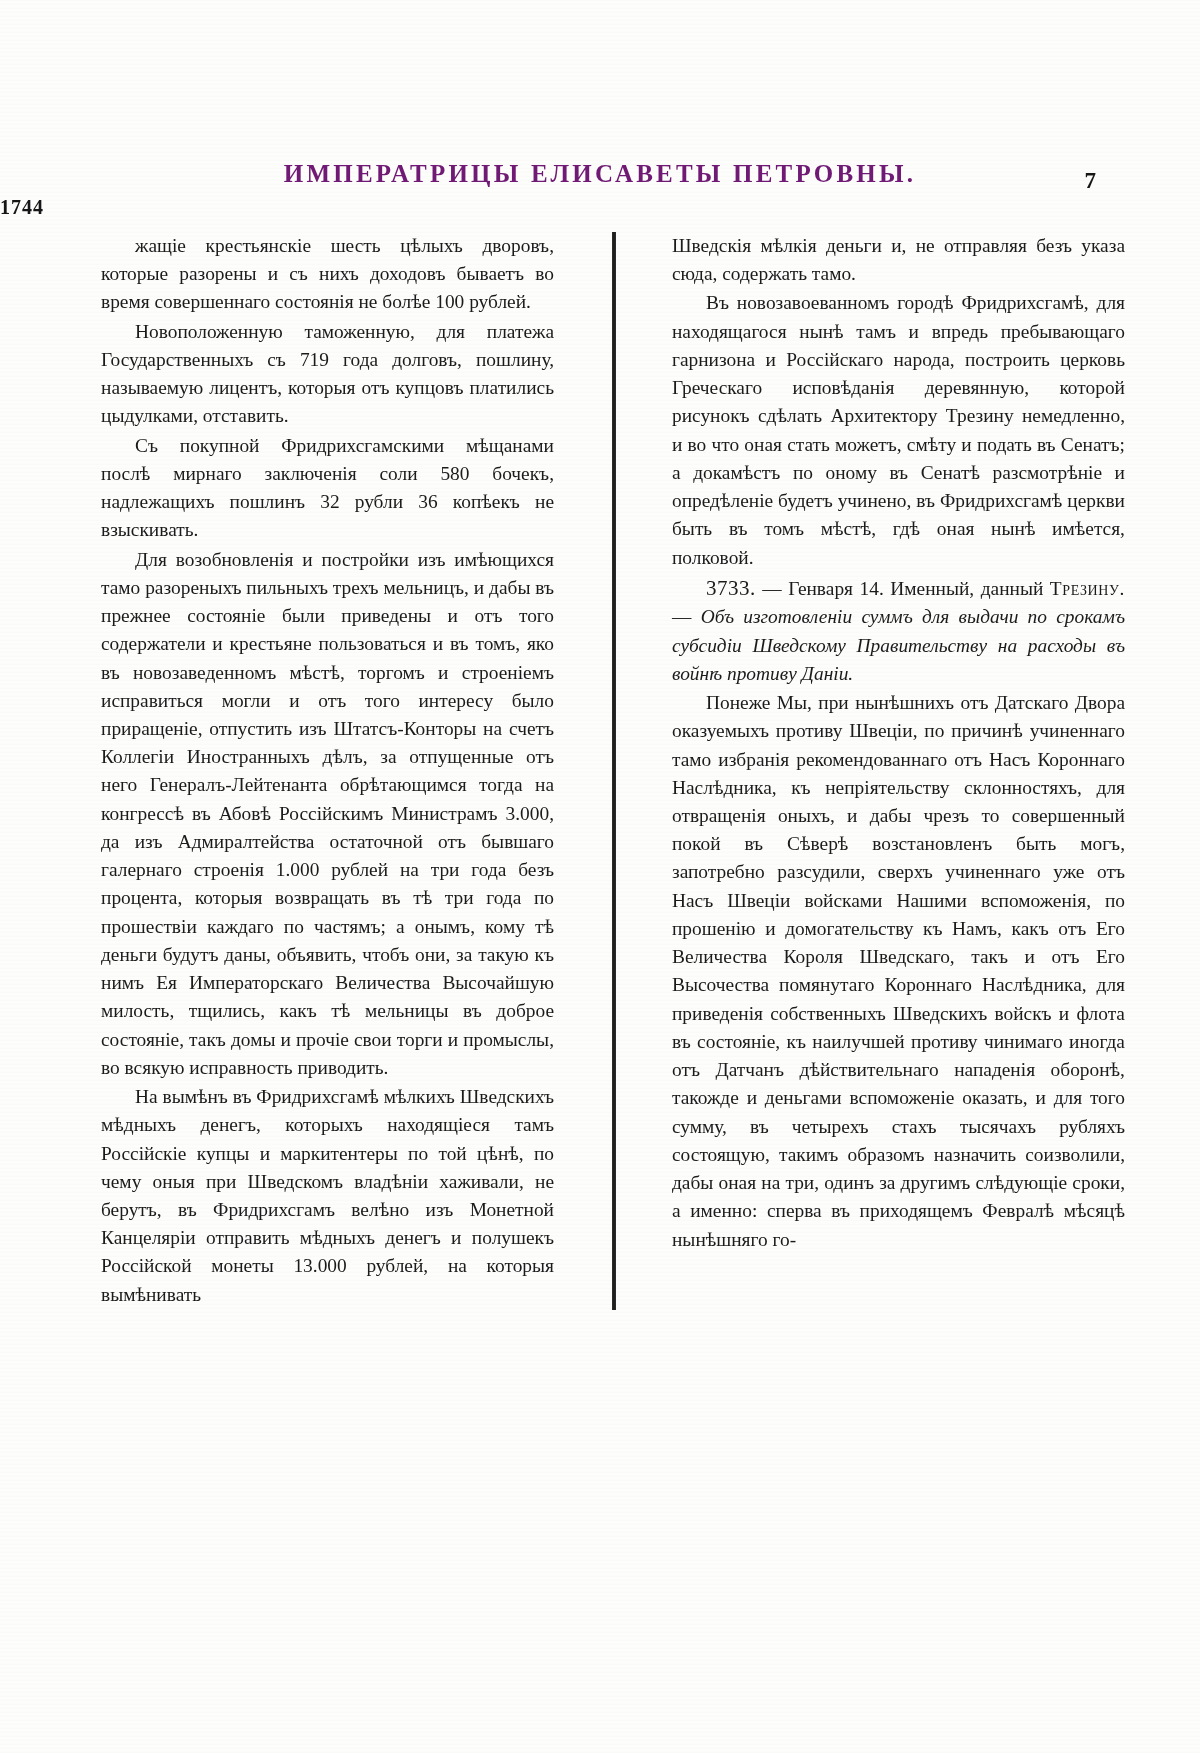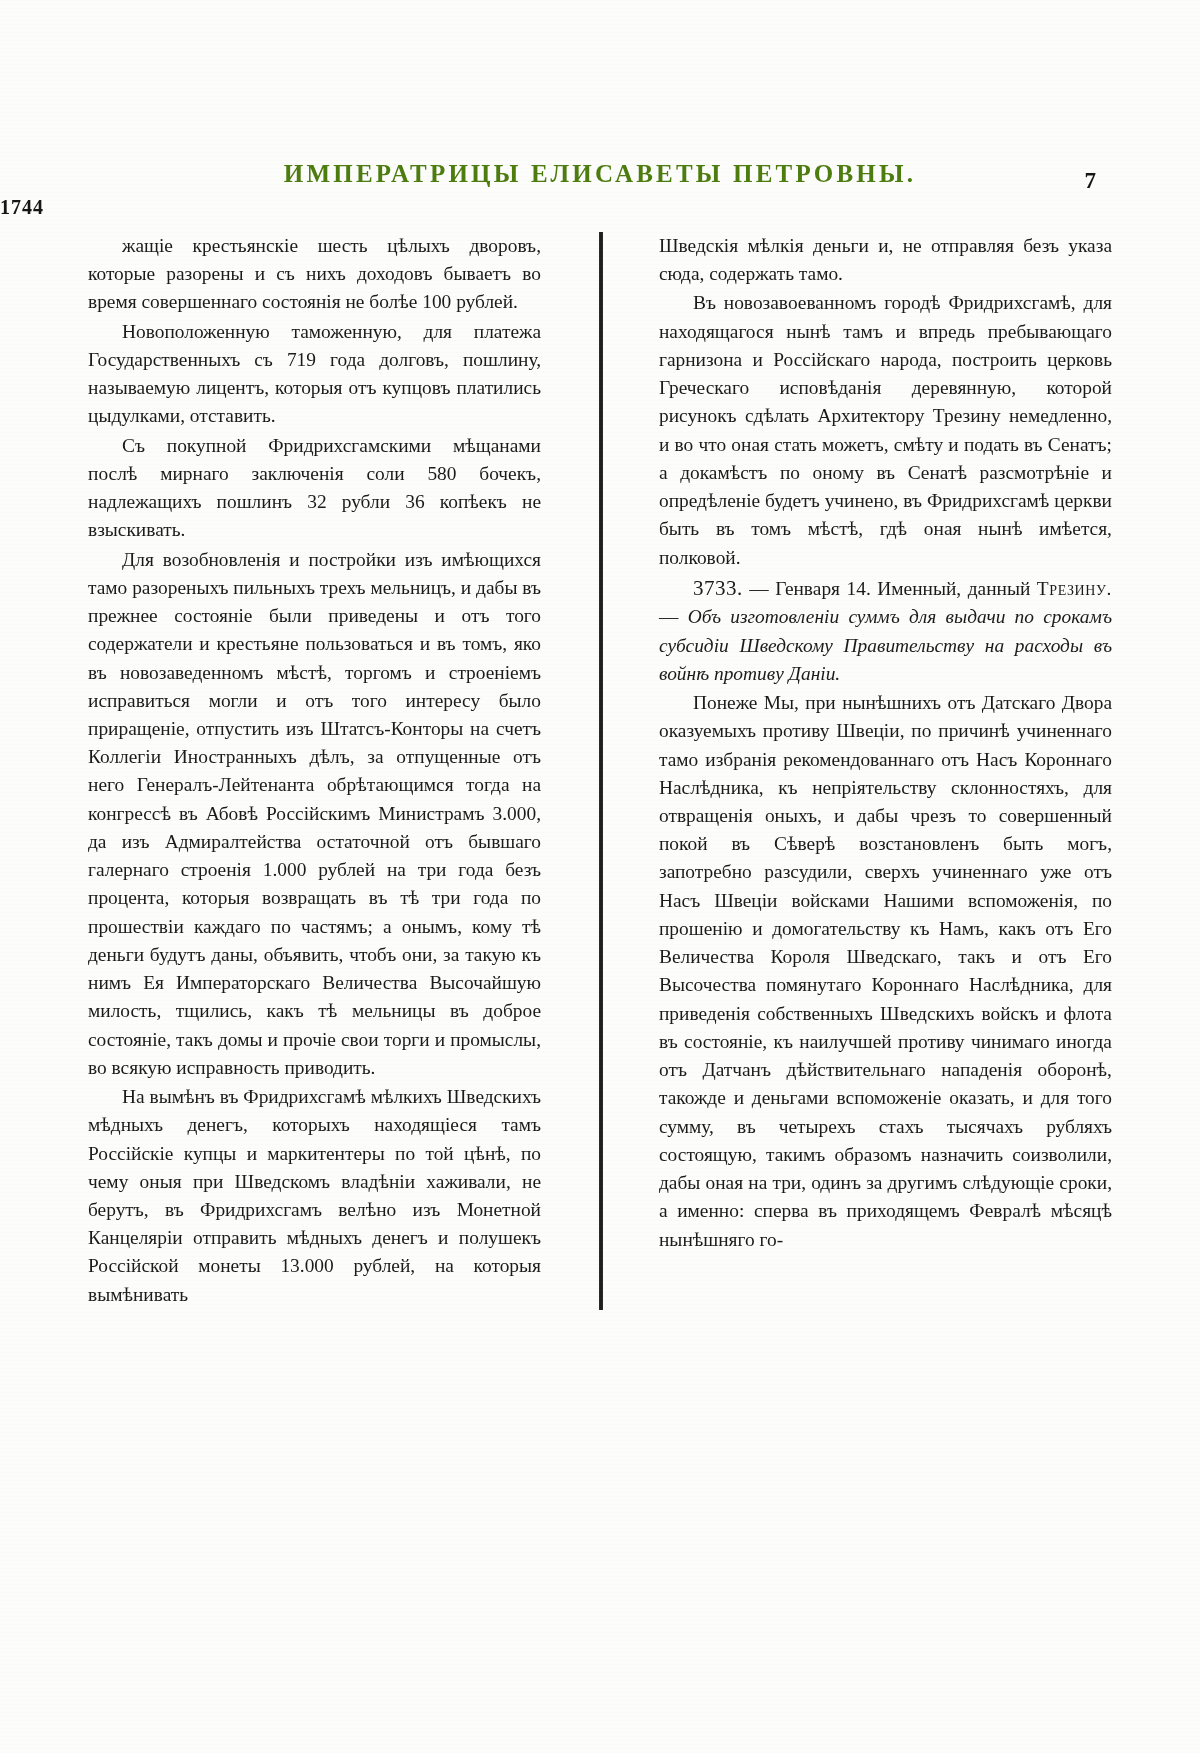--- a/index.html
+++ b/index.html
@@ -25,21 +25,21 @@
     position: absolute;
     left: 0;
     top: 160px;
     width: 1200px;
     text-align: center;
   }
   .running-title {
     font-size: 25px;
     letter-spacing: 3.2px;
     font-weight: bold;
-    color: #4d7c0f;
+    color: #701a75;
     display: inline-block;
   }
   .page-number {
     position: absolute;
     right: 104px;
     top: 168px;
     font-size: 23px;
     font-weight: bold;
     color: #161616;
   }
@@ -49,21 +49,21 @@
     top: 196px;
     width: 1200px;
     text-align: left;
     font-size: 20px;
     font-weight: bold;
     letter-spacing: 1px;
     color: #161616;
   }
   .columns {
     position: absolute;
-    left: 88px;
+    left: 101px;
     top: 232px;
     width: 1024px;
     display: flex;
     gap: 0px;
   }
   .col {
     width: 455px;
     font-size: 19.4px;
     line-height: 1.455;
     text-align: justify;

